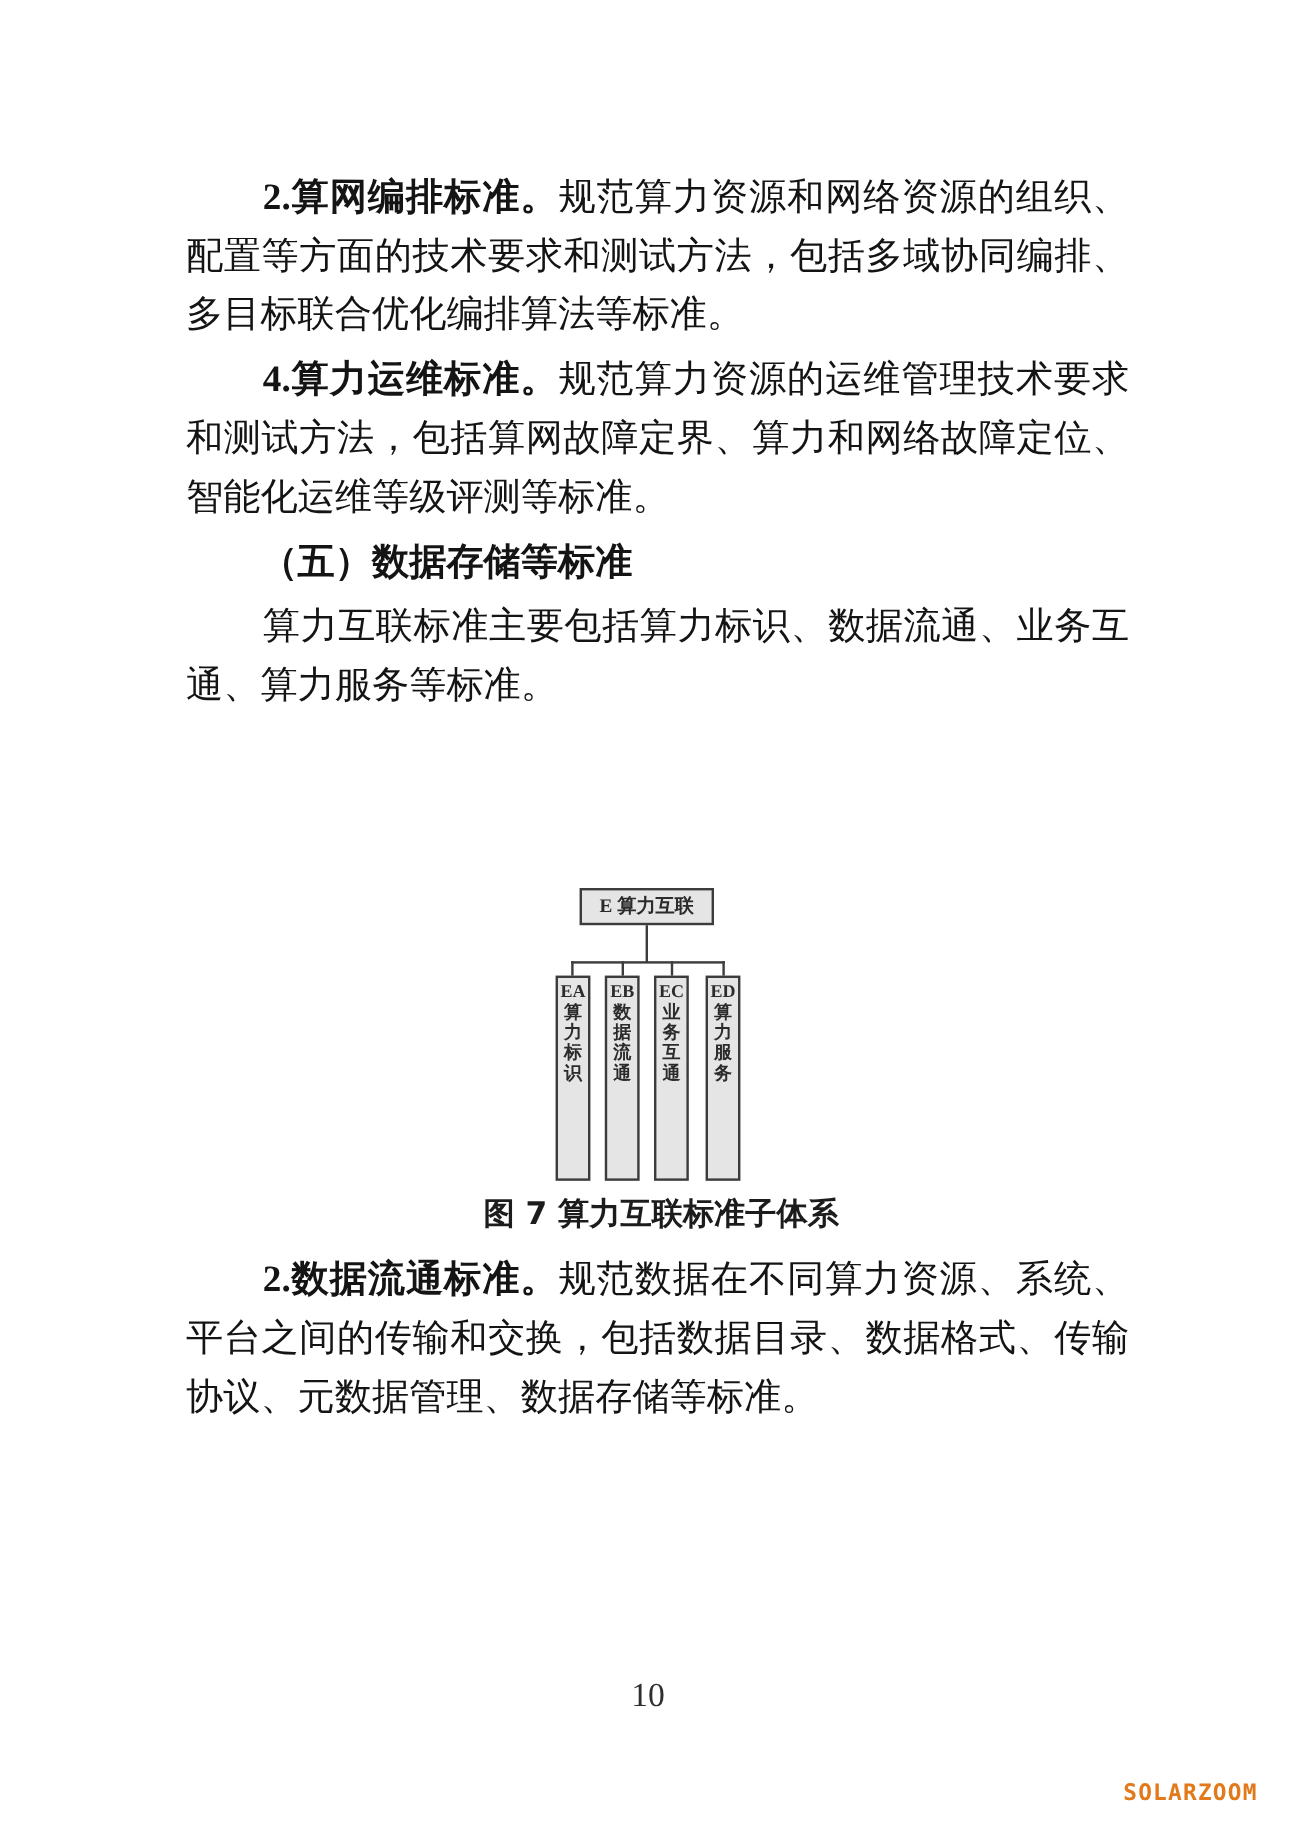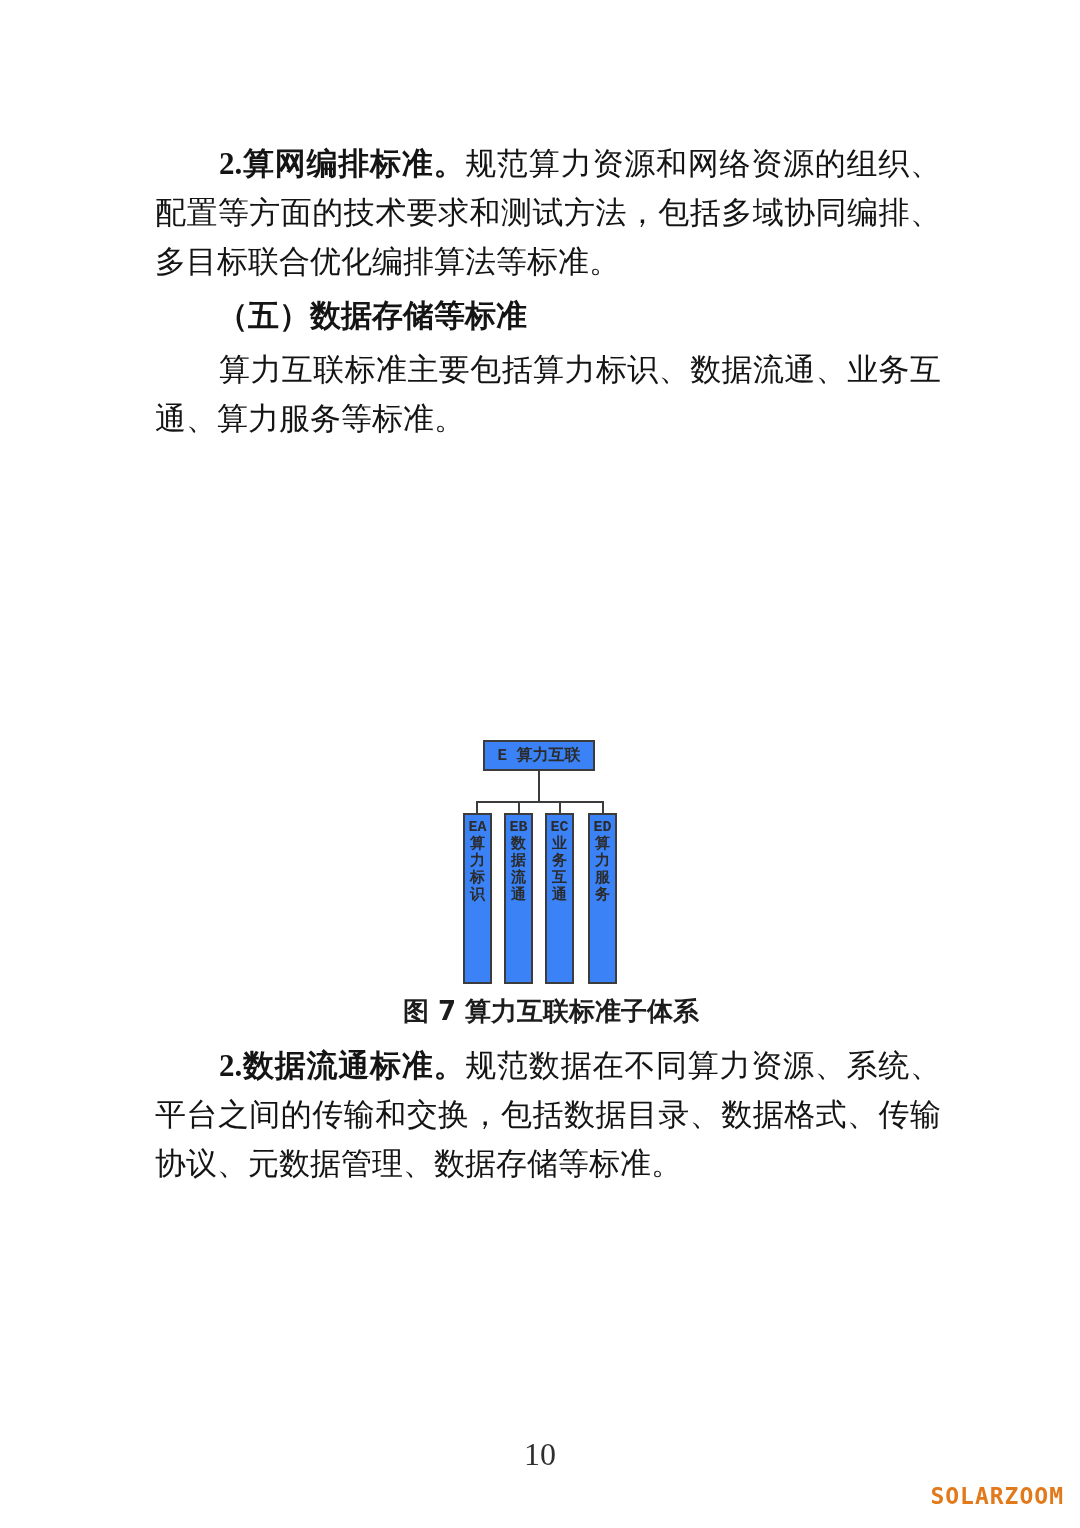--- a/index.html
+++ b/index.html
@@ -32,22 +32,22 @@
     text-indent:62px;
     font-weight:bold;
   }
   .lead { font-weight:bold; }
 
   
   .dg-box {
     position:absolute;
     box-sizing:border-box;
     border:2px solid #3c3c3c;
-    background:#3b82f6;
-    font-family:Liberation Mono, monospace;
+    background:#e5e5e5;
+    font-family:Liberation Serif, serif;
     font-weight:bold;
     color:#2b2b2b;
   }
   .dg-root {
     left:483px; top:740px; width:112px; height:31px;
     display:flex; align-items:center; justify-content:center;
     font-size:16px;
   }
   .dg-line {
     position:absolute;
@@ -68,43 +68,44 @@
     position:absolute;
     top:994px; left:11px; width:1080px;
     text-align:center;
     font-family:"DejaVu Sans", sans-serif;
     font-weight:bold;
     font-size:26px;
     color:#1c1c1c;
   }
   .page-number {
     position:absolute;
-    top:1436px; left:0; width:1080px;
+    top:1398px; left:0; width:1080px;
     text-align:center;
-    font-size:32px;
+    font-size:28px;
     color:#2e2e2e;
     font-family:"Liberation Serif", serif;
   }
   .watermark {
     position:absolute;
-    top:1483px; right:16px;
+    top:1483px; right:32px;
     font-family:"DejaVu Sans Mono", monospace;
     font-weight:bold;
-    font-size:23px;
+    font-size:19px;
     letter-spacing:1px;
     color:#e2791b;
   }
 </style>
 </head>
 <body>
 
 <div class="page">
 
   <div class="text-block block-upper">
     <p class="para"><span class="lead">2.算网编排标准。</span><span>规范算力资源和网络资源的组织、配置等方面的技术要求和测试方法，包括多域协同编排、多目标联合优化编排算法等标准。</span></p>
+    <p class="para"><span class="lead">4.算力运维标准。</span><span>规范算力资源的运维管理技术要求和测试方法，包括算网故障定界、算力和网络故障定位、智能化运维等级评测等标准。</span></p>
     <p class="heading">（五）数据存储等标准</p>
     <p class="para"><span>算力互联标准主要包括算力标识、数据流通、业务互通、算力服务等标准。</span></p>
   </div>
 
   <div class="dg-box dg-root">E 算力互联</div>
 
   <div class="dg-line" style="left:538px; top:771px; width:2px; height:31px;"></div>
   <div class="dg-line" style="left:476px; top:801px; width:128px; height:2px;"></div>
   <div class="dg-line" style="left:476px; top:801px; width:2px; height:13px;"></div>
   <div class="dg-line" style="left:518px; top:801px; width:2px; height:13px;"></div>

